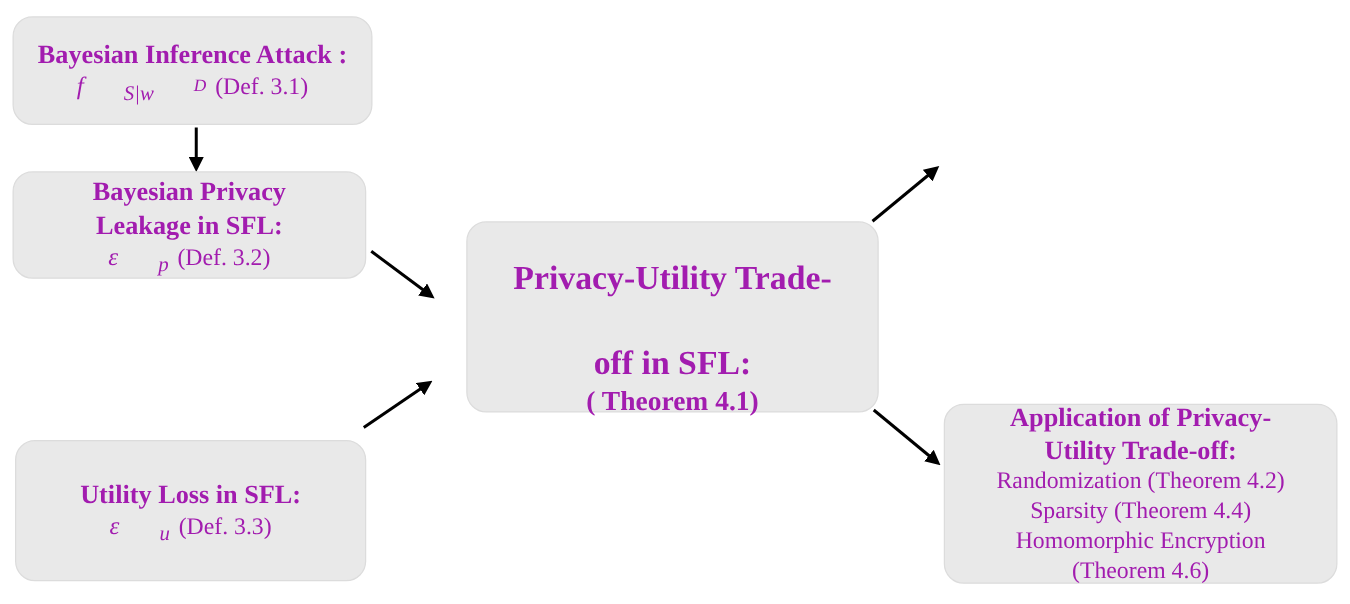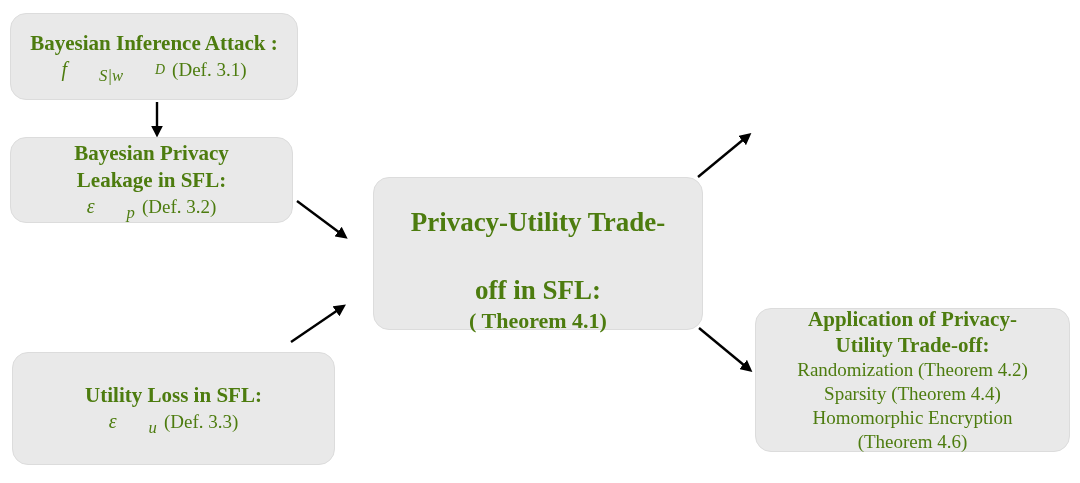--- a/index.html
+++ b/index.html
@@ -6,21 +6,21 @@
     margin: 0;
     padding: 0;
     background: #ffffff;
   }
   .stage {
     position: relative;
     width: 1080px;
     height: 483px;
     background: #ffffff;
     font-family: "Liberation Serif", serif;
-    color: #4d7c0f;
+    color: #a21caf;
     overflow: hidden;
   }
   .arrows {
     position: absolute;
     left: 0; top: 0;
     width: 1080px; height: 483px;
     pointer-events: none;
   }
   .arrows line {
     stroke: #000000;
@@ -33,24 +33,24 @@
     border: 1px solid #dcdcdc;
     border-radius: 16px;
     display: flex;
     flex-direction: column;
     justify-content: center;
     align-items: center;
     text-align: center;
   }
   .box-attack       { left: 10px;  top: 13px;  width: 288px; height: 87px; }
   .box-leakage      { left: 10px;  top: 137px; width: 283px; height: 86px; }
-  .box-utility      { left: 12px;  top: 352px; width: 323px; height: 113px; }
+  .box-utility      { left: 12px;  top: 352px; width: 281px; height: 113px; }
   .box-tradeoff     { left: 373px; top: 177px; width: 330px; height: 153px; }
   .box-optimization { left: 755px; top: 53px;  width: 315px; height: 107px; }
-  .box-application  { left: 755px; top: 308px; width: 315px; height: 144px; padding: 0 20px; }
+  .box-application  { left: 755px; top: 323px; width: 315px; height: 144px; padding: 0 20px; }
 
   .box-title {
     font-weight: 700;
     font-size: 21px;
     line-height: 1.24;
     white-space: nowrap;
   }
   .box-tradeoff .box-title {
     font-size: 27px;
     line-height: 1.18;

